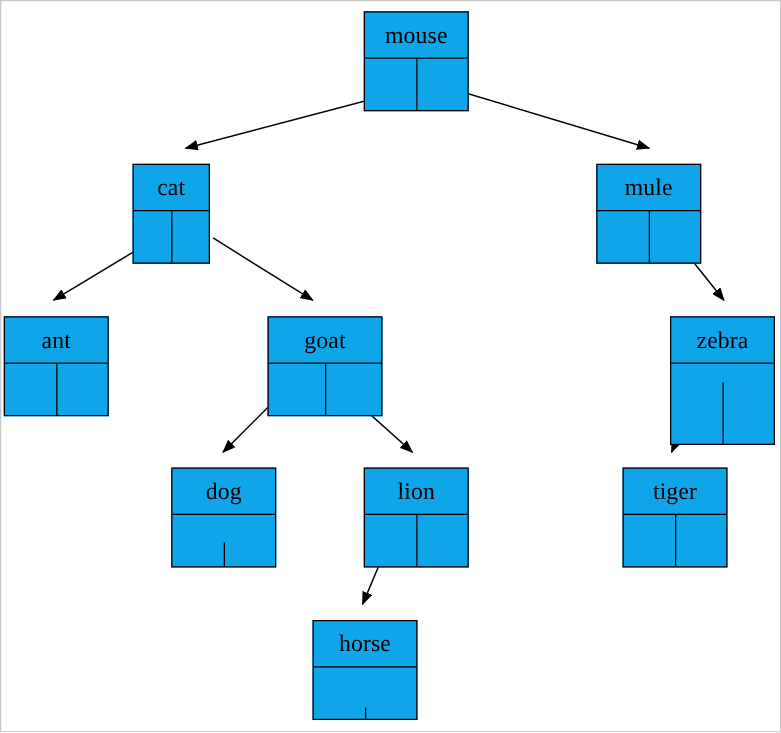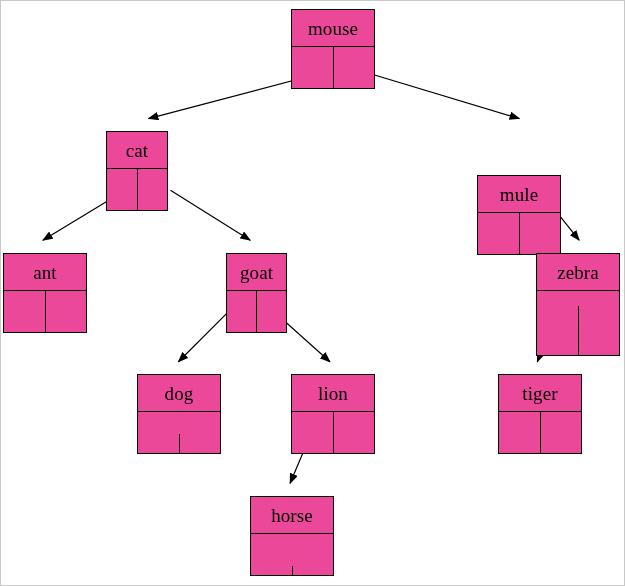--- a/index.html
+++ b/index.html
@@ -22,21 +22,21 @@
     left: 0;
     top: 0;
     width: 100%;
     height: 100%;
     pointer-events: none;
   }
   .node {
     position: absolute;
     box-sizing: border-box;
     border: 1.4px solid #000000;
-    background: #ec4899;
+    background: #0ea5e9;
     display: flex;
     flex-direction: column;
   }
   .node-label {
     flex: 0 0 auto;
     height: 36px;
     display: flex;
     align-items: center;
     justify-content: center;
     font-size: 19px;
@@ -89,35 +89,35 @@
           <div class="ptr right"></div>
         </div>
       </div>
       <div class="node" style="left: 105px; top: 130px; width: 62px; height: 80px;">
         <div class="node-label">cat</div>
         <div class="node-ptrs">
           <div class="ptr left"></div>
           <div class="ptr right"></div>
         </div>
       </div>
-      <div class="node" style="left: 476px; top: 130px; width: 84px; height: 80px; margin-top: 44px;">
+      <div class="node" style="left: 476px; top: 130px; width: 84px; height: 80px;">
         <div class="node-label">mule</div>
         <div class="node-ptrs">
           <div class="ptr left"></div>
           <div class="ptr right"></div>
         </div>
       </div>
       <div class="node" style="left: 2px; top: 252px; width: 84px; height: 80px; text-align: center;">
         <div class="node-label">ant</div>
         <div class="node-ptrs">
           <div class="ptr left"></div>
           <div class="ptr right"></div>
         </div>
       </div>
-      <div class="node" style="left: 225px; top: 252px; width: 61px; height: 80px;">
+      <div class="node" style="left: 213px; top: 252px; width: 92px; height: 80px;">
         <div class="node-label">goat</div>
         <div class="node-ptrs">
           <div class="ptr left"></div>
           <div class="ptr right"></div>
         </div>
       </div>
       <div class="node" style="left: 535px; top: 252px; width: 84px; height: 103px; gap: 15px;">
         <div class="node-label">zebra</div>
         <div class="node-ptrs">
           <div class="ptr left"></div>

